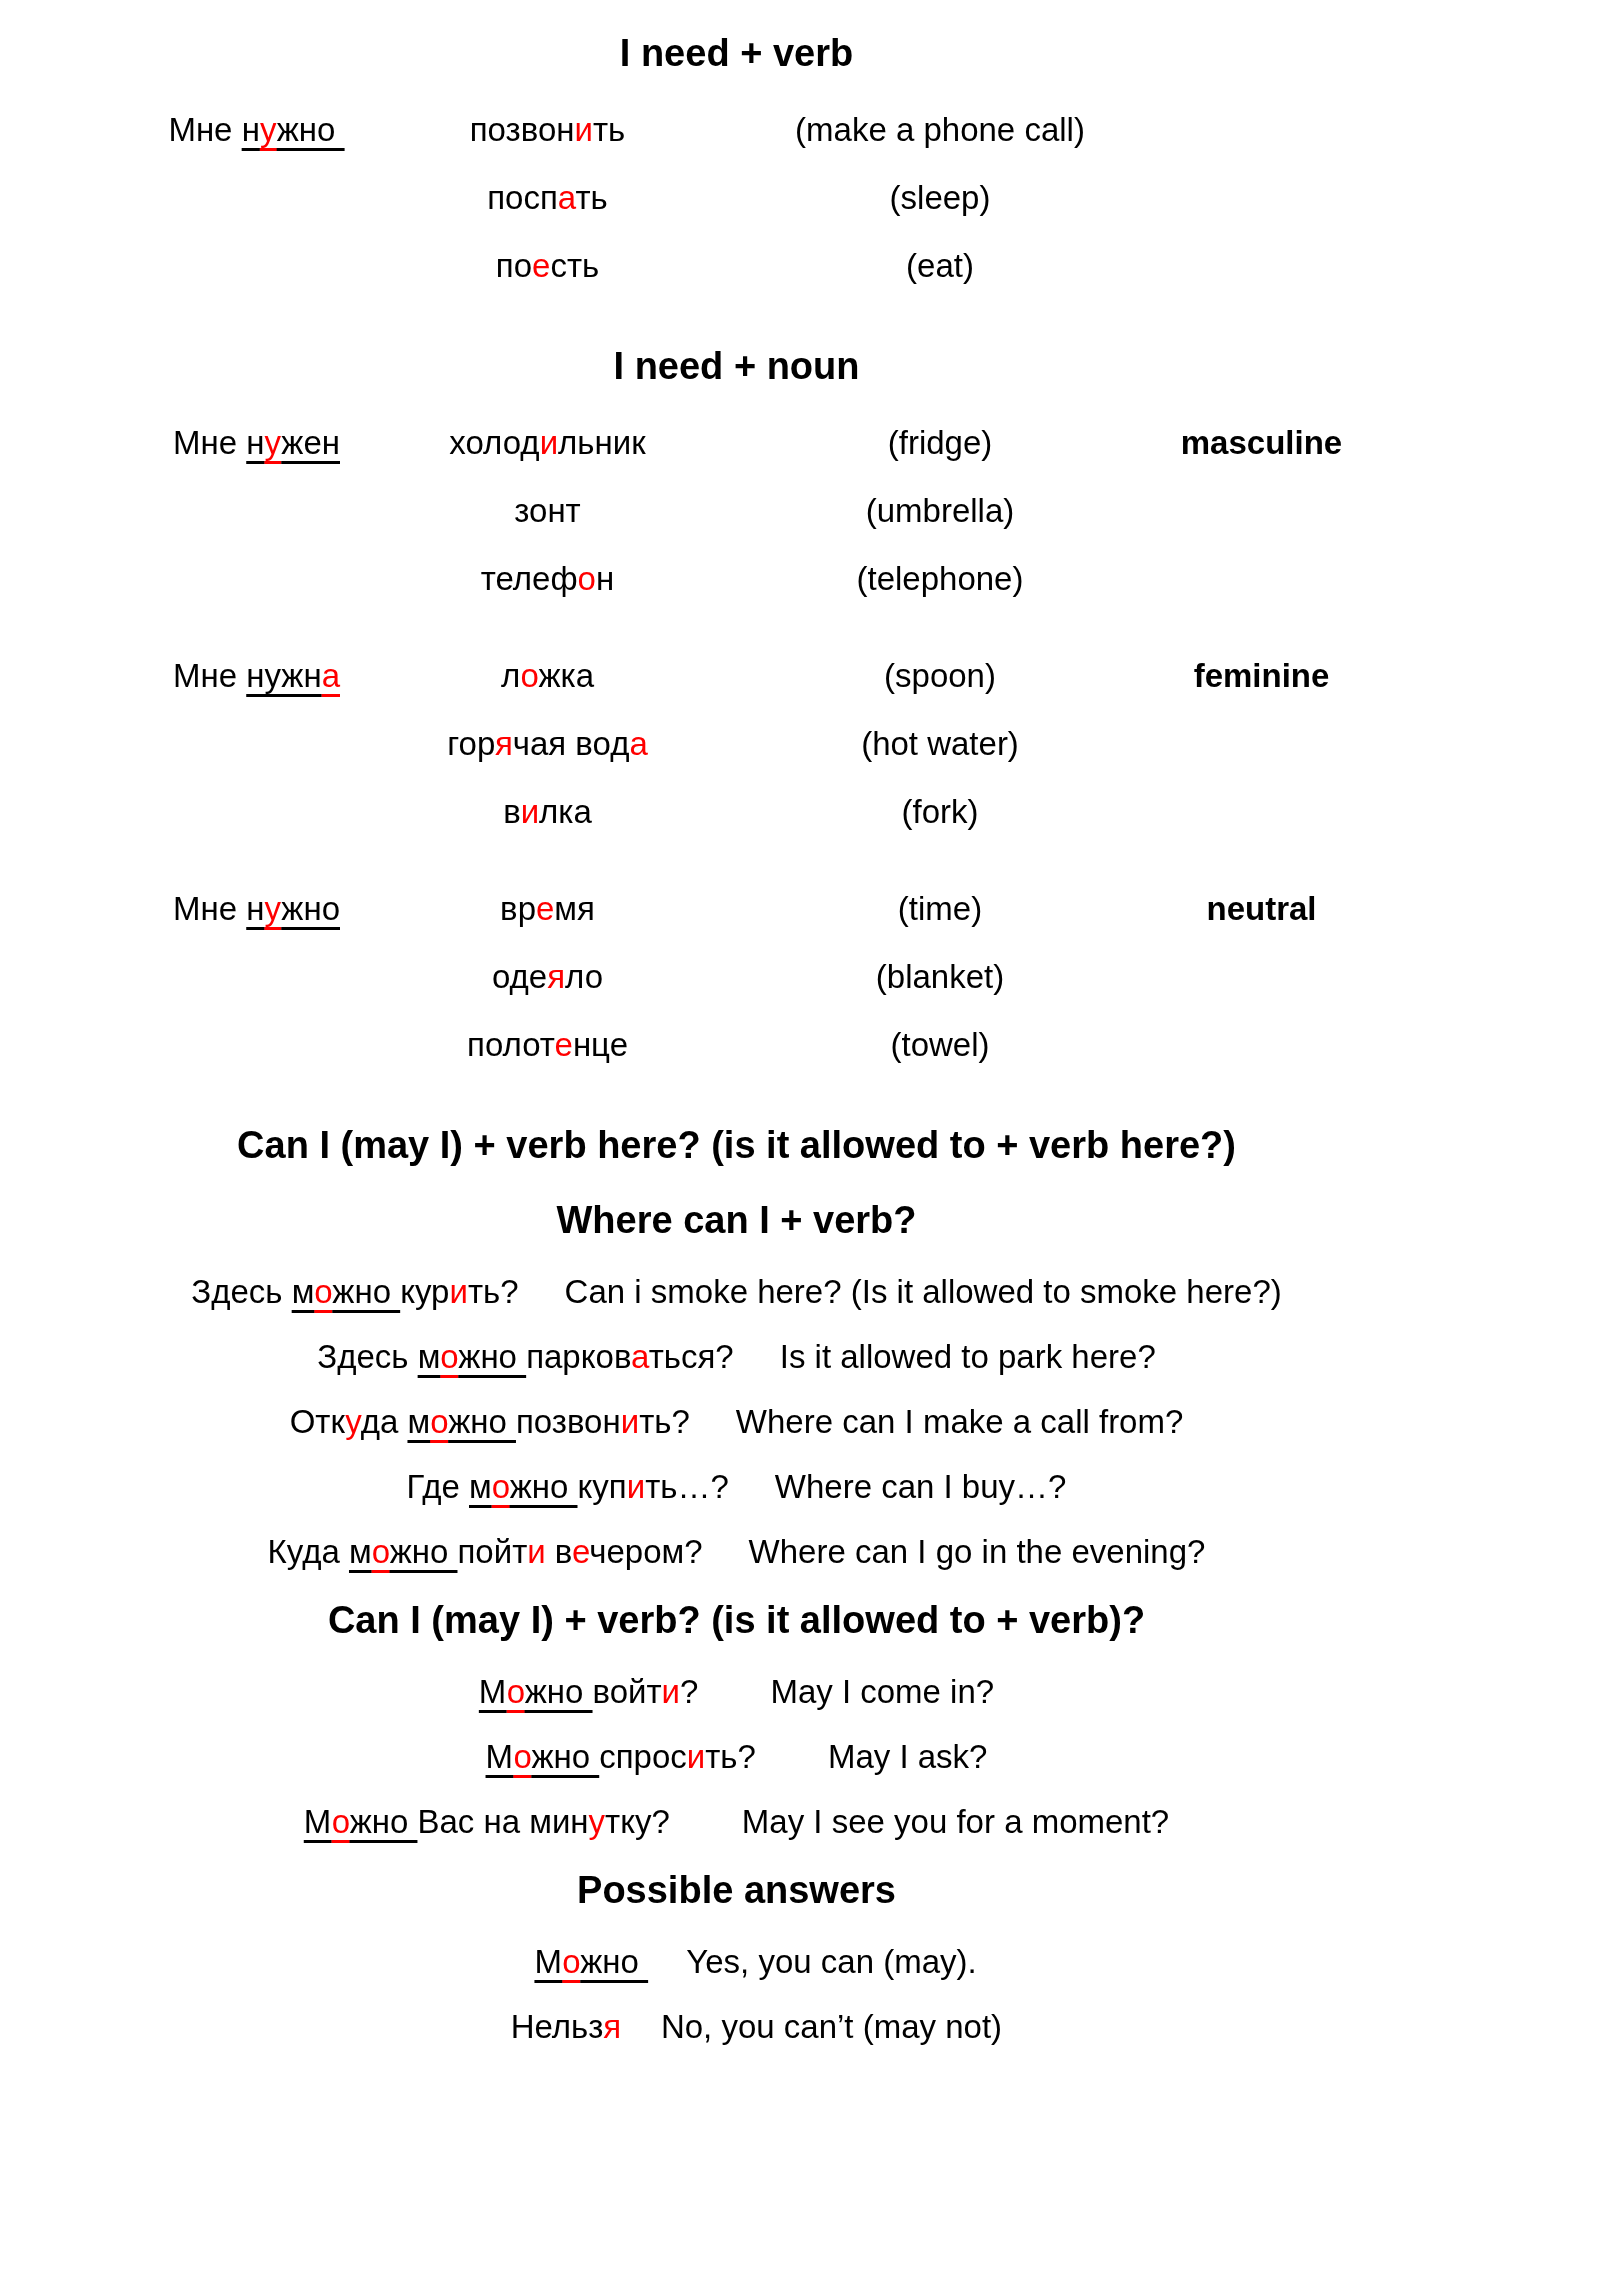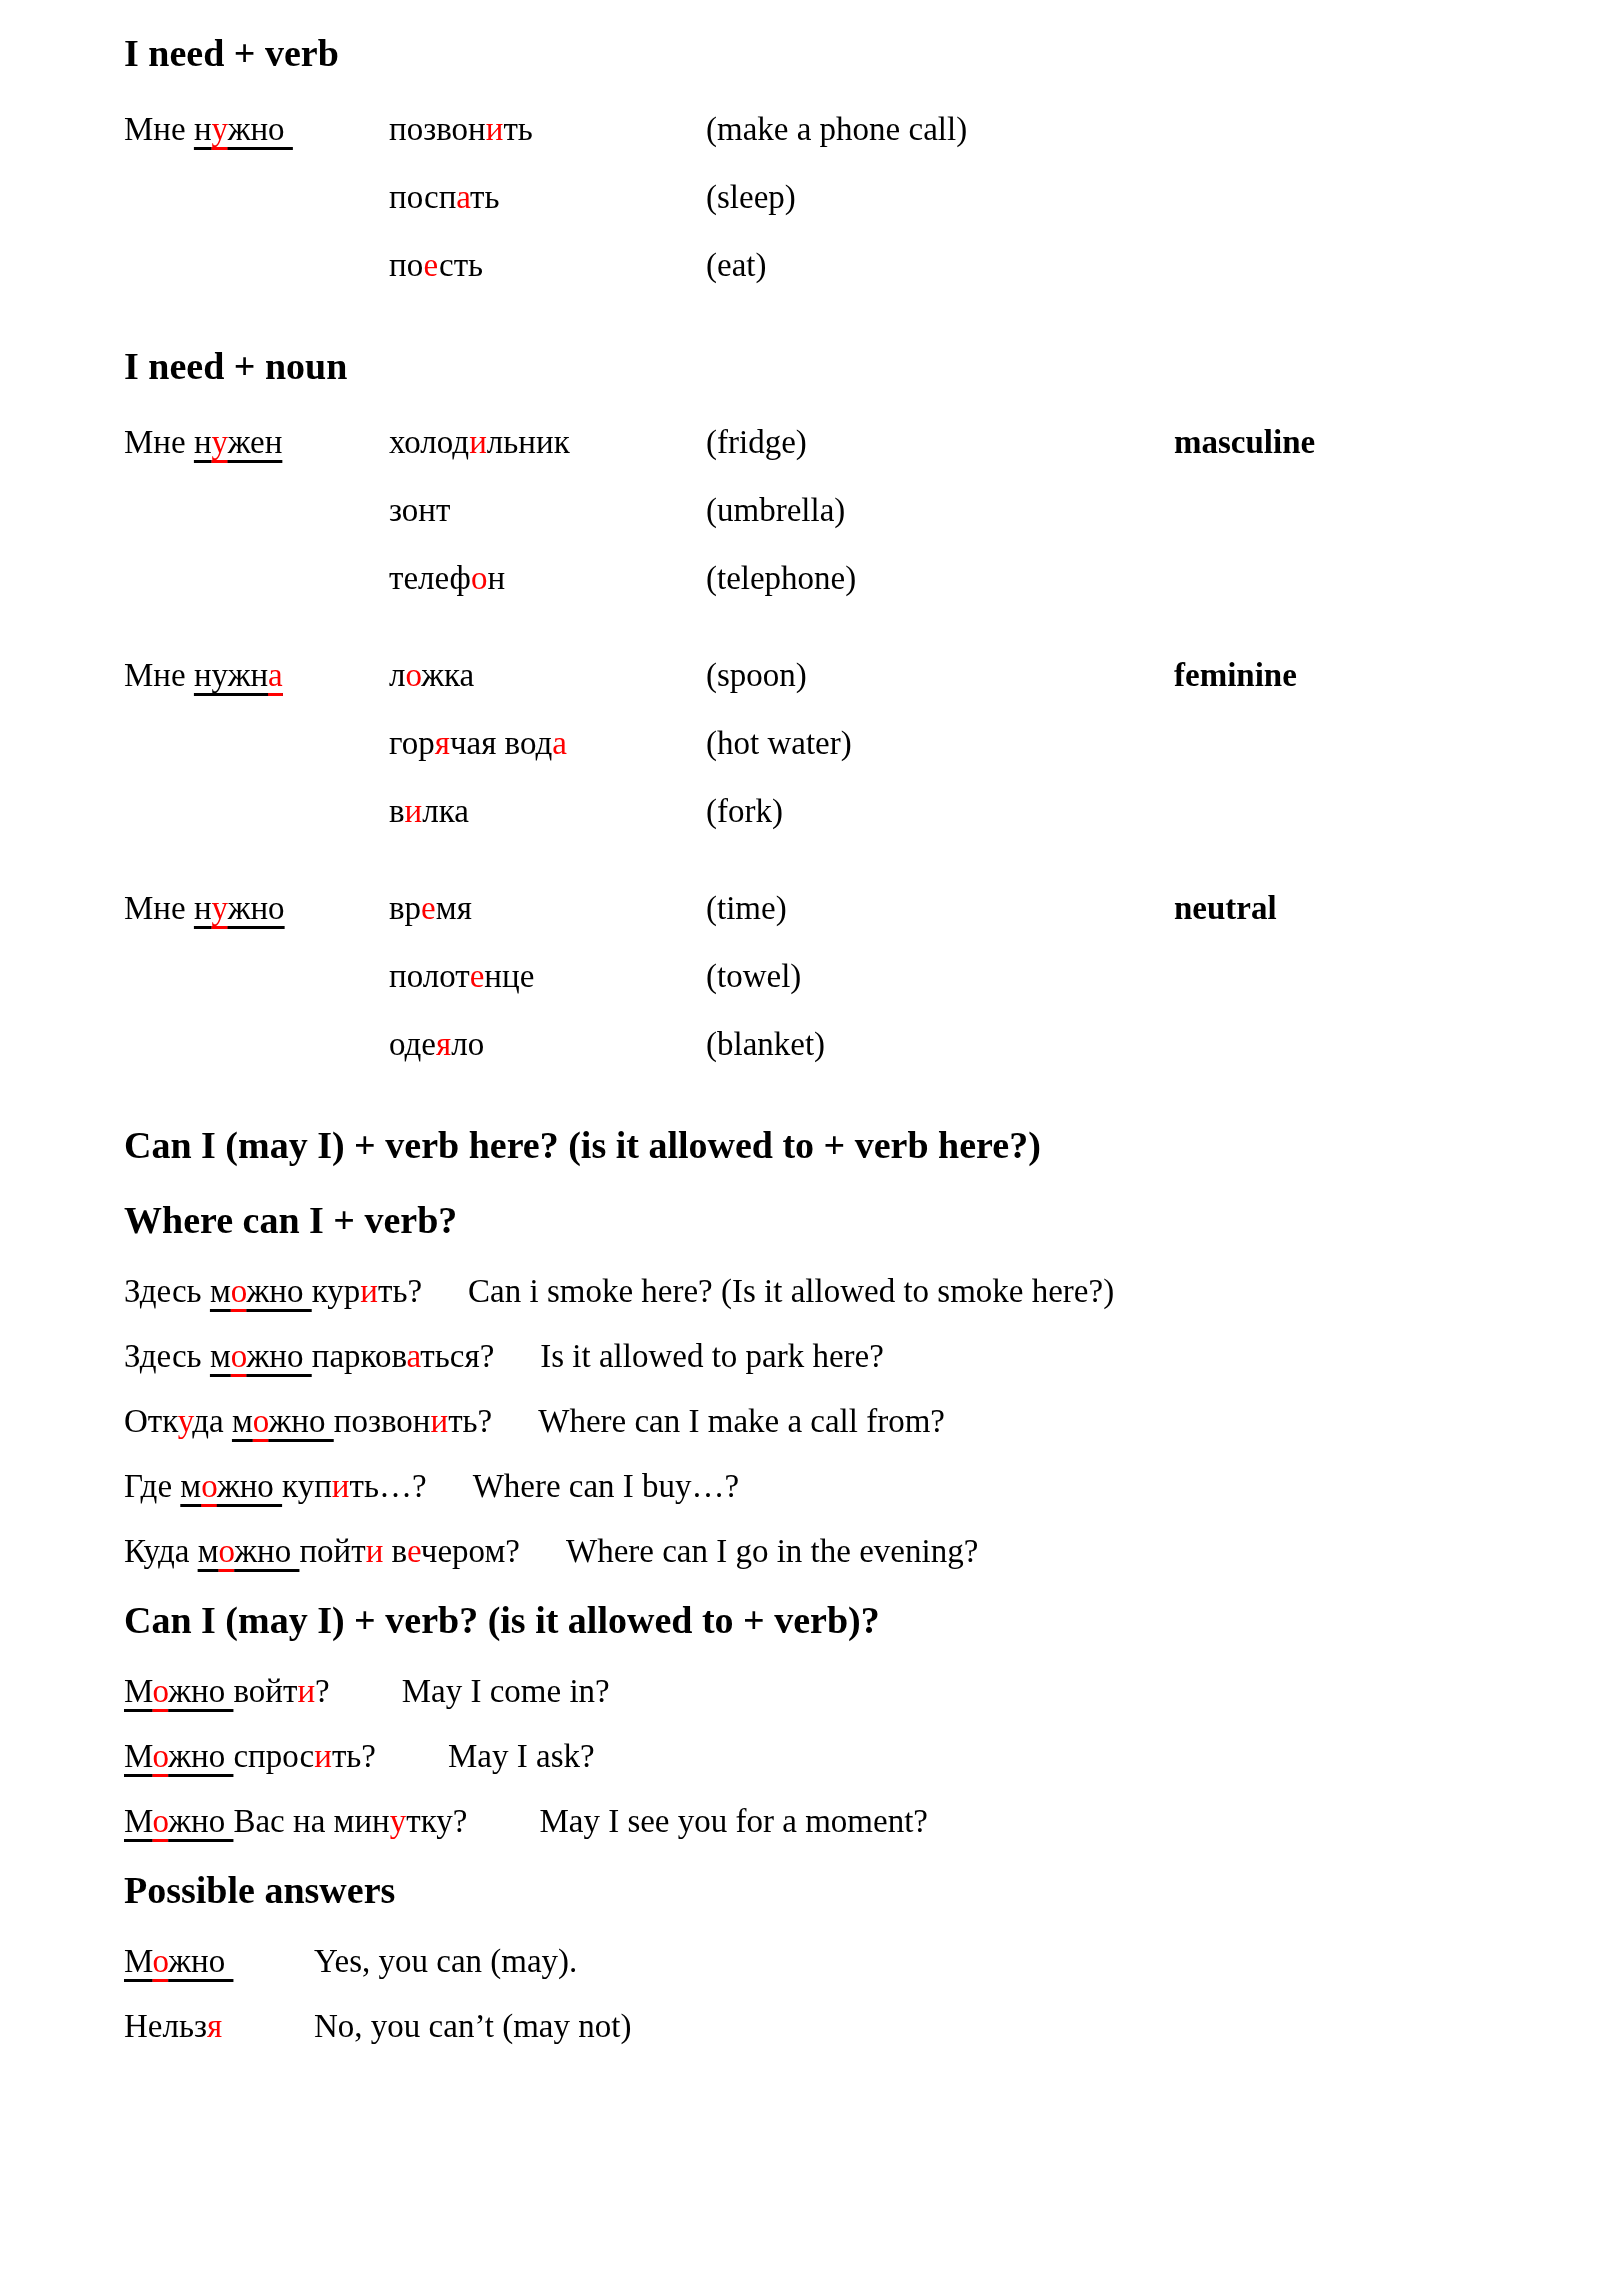--- a/index.html
+++ b/index.html
@@ -1,22 +1,22 @@
 <!DOCTYPE html>
 <html style="font-size:10.5px"><head>
 <meta charset="utf-8">
 <style>
   :root { --red: #ff0000; --ink: #000000; }
   html, body { margin: 0; padding: 0; background: #ffffff; }
   .page {
     width: 1467px; height: 2295px; box-sizing: border-box;
     padding: 30px 118px 0 124px;
     background: #ffffff; color: var(--ink);
-    font-family: Liberation Serif, serif;
-    font-size: 33px; overflow: hidden;
+    font-family: Liberation Sans, sans-serif;
+    font-size: 33px; overflow: hidden; text-align: center;
   }
   h2 { font-size: 38px; font-weight: bold; line-height: 46px; margin: 0 0 34px 0; }
   h2.big { margin-bottom: 29px; }
   h2.mt { margin-top: 7.9px; }
 
   .table-block { margin-bottom: 58px; margin-top: 16px; }
   .trow {
     display: grid;
     grid-template-columns: 265px 317px 468px auto;
     line-height: 39px;
@@ -115,28 +115,28 @@
       <span class="gender"></span>
     </div>
     <div class="trow group-start">
       <span>Мне <span class="u">н<span class="r">у</span>жно</span></span>
       <span>вр<span class="r">е</span>мя</span>
       <span>(time)</span>
       <span class="gender">neutral</span>
     </div>
     <div class="trow">
       <span></span>
-      <span>полот<span class="r">е</span>нце</span>
-      <span>(towel)</span>
+      <span>оде<span class="r">я</span>ло</span>
+      <span>(blanket)</span>
       <span class="gender"></span>
     </div>
     <div class="trow">
       <span></span>
-      <span>оде<span class="r">я</span>ло</span>
-      <span>(blanket)</span>
+      <span>полот<span class="r">е</span>нце</span>
+      <span>(towel)</span>
       <span class="gender"></span>
     </div>
   </div>
 
   <h2 class="big">Can I (may I) + verb here? (is it allowed to + verb here?)</h2>
   <h2 class="big">Where can I + verb?</h2>
 
   <div>
     <p class="qline">
       <span>Здесь <span class="u">м<span class="r">о</span>жно&nbsp;</span>кур<span class="r">и</span>ть?</span><span class="en">Can i smoke here? (Is it allowed to smoke here?)</span>

